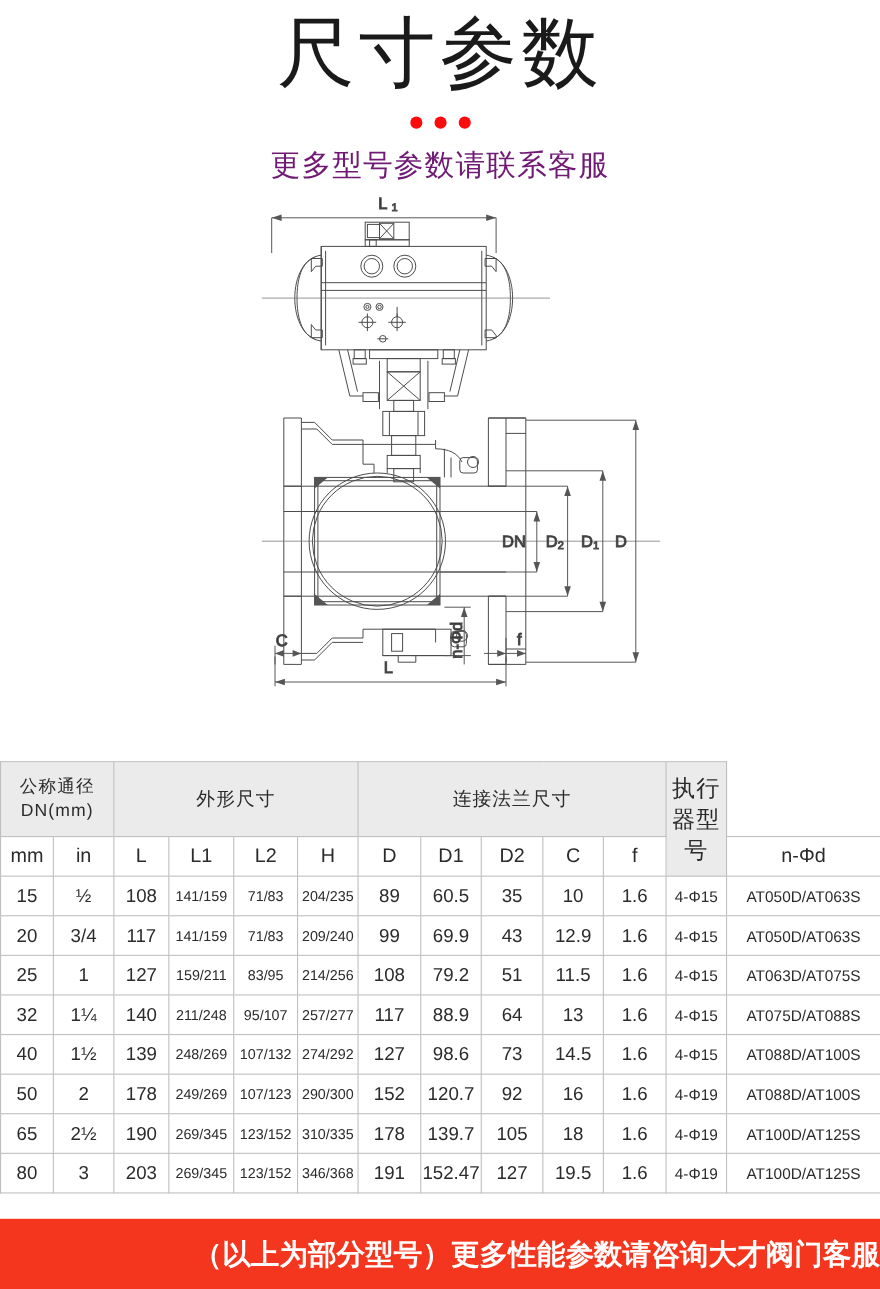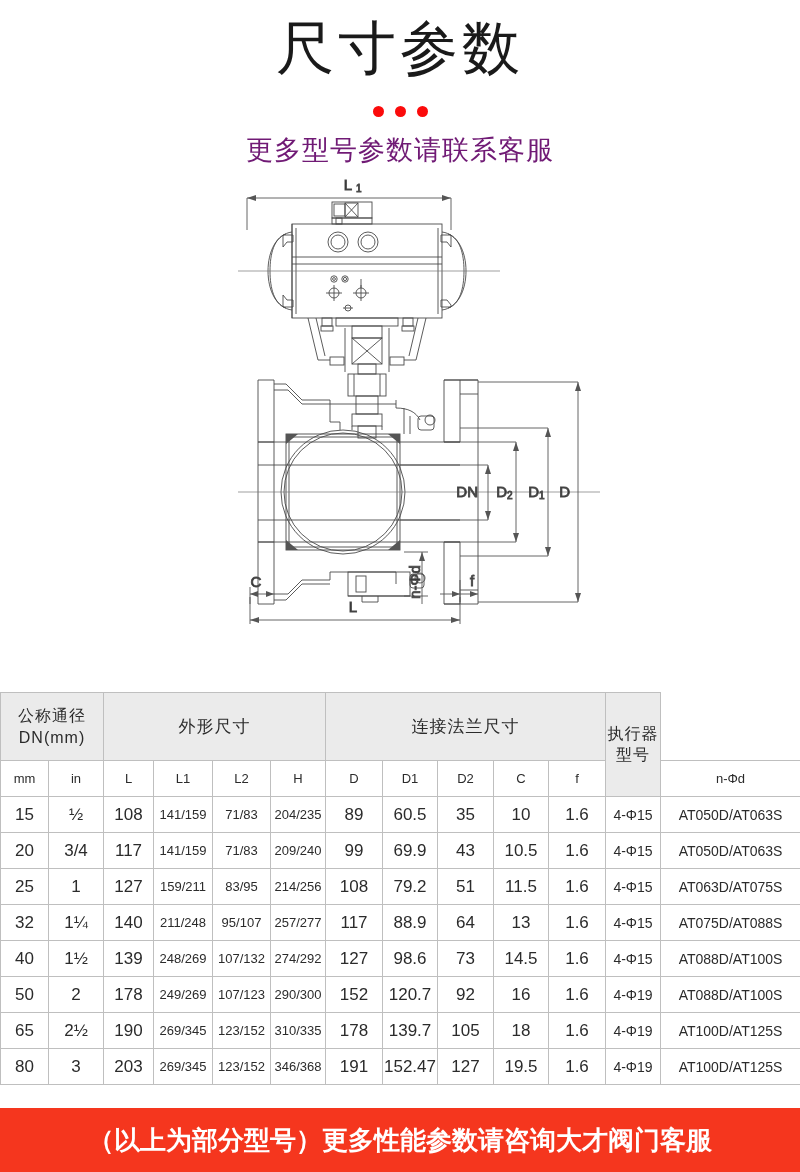--- a/index.html
+++ b/index.html
@@ -16,21 +16,21 @@
   }
 
   
   .header {
     width: 800px;
     padding-top: 8px;
     text-align: center;
   }
   .title-cn {
     font-family: "Liberation Sans", sans-serif;
-    font-size: 58px;
+    font-size: 70px;
     font-weight: 400;
     color: #1a1a1a;
     letter-spacing: 4px;
     line-height: 80px;
     margin: 0;
     height: 84px;
     text-align: center;
   }
   .title-en {
     font-family: "DejaVu Sans Mono", monospace;
@@ -103,25 +103,25 @@
     font-size: 17px;
     font-weight: 400;
     height: 67px;
     letter-spacing: 1px;
   }
   table.spec th.grp.dn {
     font-size: 16px;
     line-height: 22px;
   }
   table.spec th.grp.act {
-    font-size: 16px;
+    font-size: 21px;
   }
   table.spec th.sub {
     background: #ffffff;
-    font-size: 13px;
+    font-size: 18px;
     font-weight: 400;
     height: 35px;
   }
   table.spec td {
     height: 35px;
     font-size: 17px;
     background: #ffffff;
   }
   table.spec td.sm {
     font-size: 13px;
@@ -136,21 +136,21 @@
   
   .banner {
     position: absolute;
     left: 0;
     top: 1108px;
     width: 800px;
     height: 64px;
     background: #f5361e;
     display: flex;
     align-items: center;
-    justify-content: center;
+    justify-content: flex-end;
   }
   .banner-text {
     color: #ffffff;
     font-family: "Liberation Sans", sans-serif;
     font-size: 26px;
     font-weight: 700;
     letter-spacing: 0px;
     white-space: nowrap;
   }
 
@@ -475,21 +475,21 @@
       <tr>
         <td>20</td>
         <td>3/4</td>
         <td>117</td>
         <td class="sm">141/159</td>
         <td class="sm">71/83</td>
         <td class="sm">209/240</td>
         <td>99</td>
         <td>69.9</td>
         <td>43</td>
-        <td>10.5</td>
+        <td>12.9</td>
         <td>1.6</td>
         <td class="md">4-Φ15</td>
         <td class="md">AT050D/AT063S</td>
       </tr>
       <tr>
         <td>25</td>
         <td>1</td>
         <td>127</td>
         <td class="sm">159/211</td>
         <td class="sm">83/95</td>

